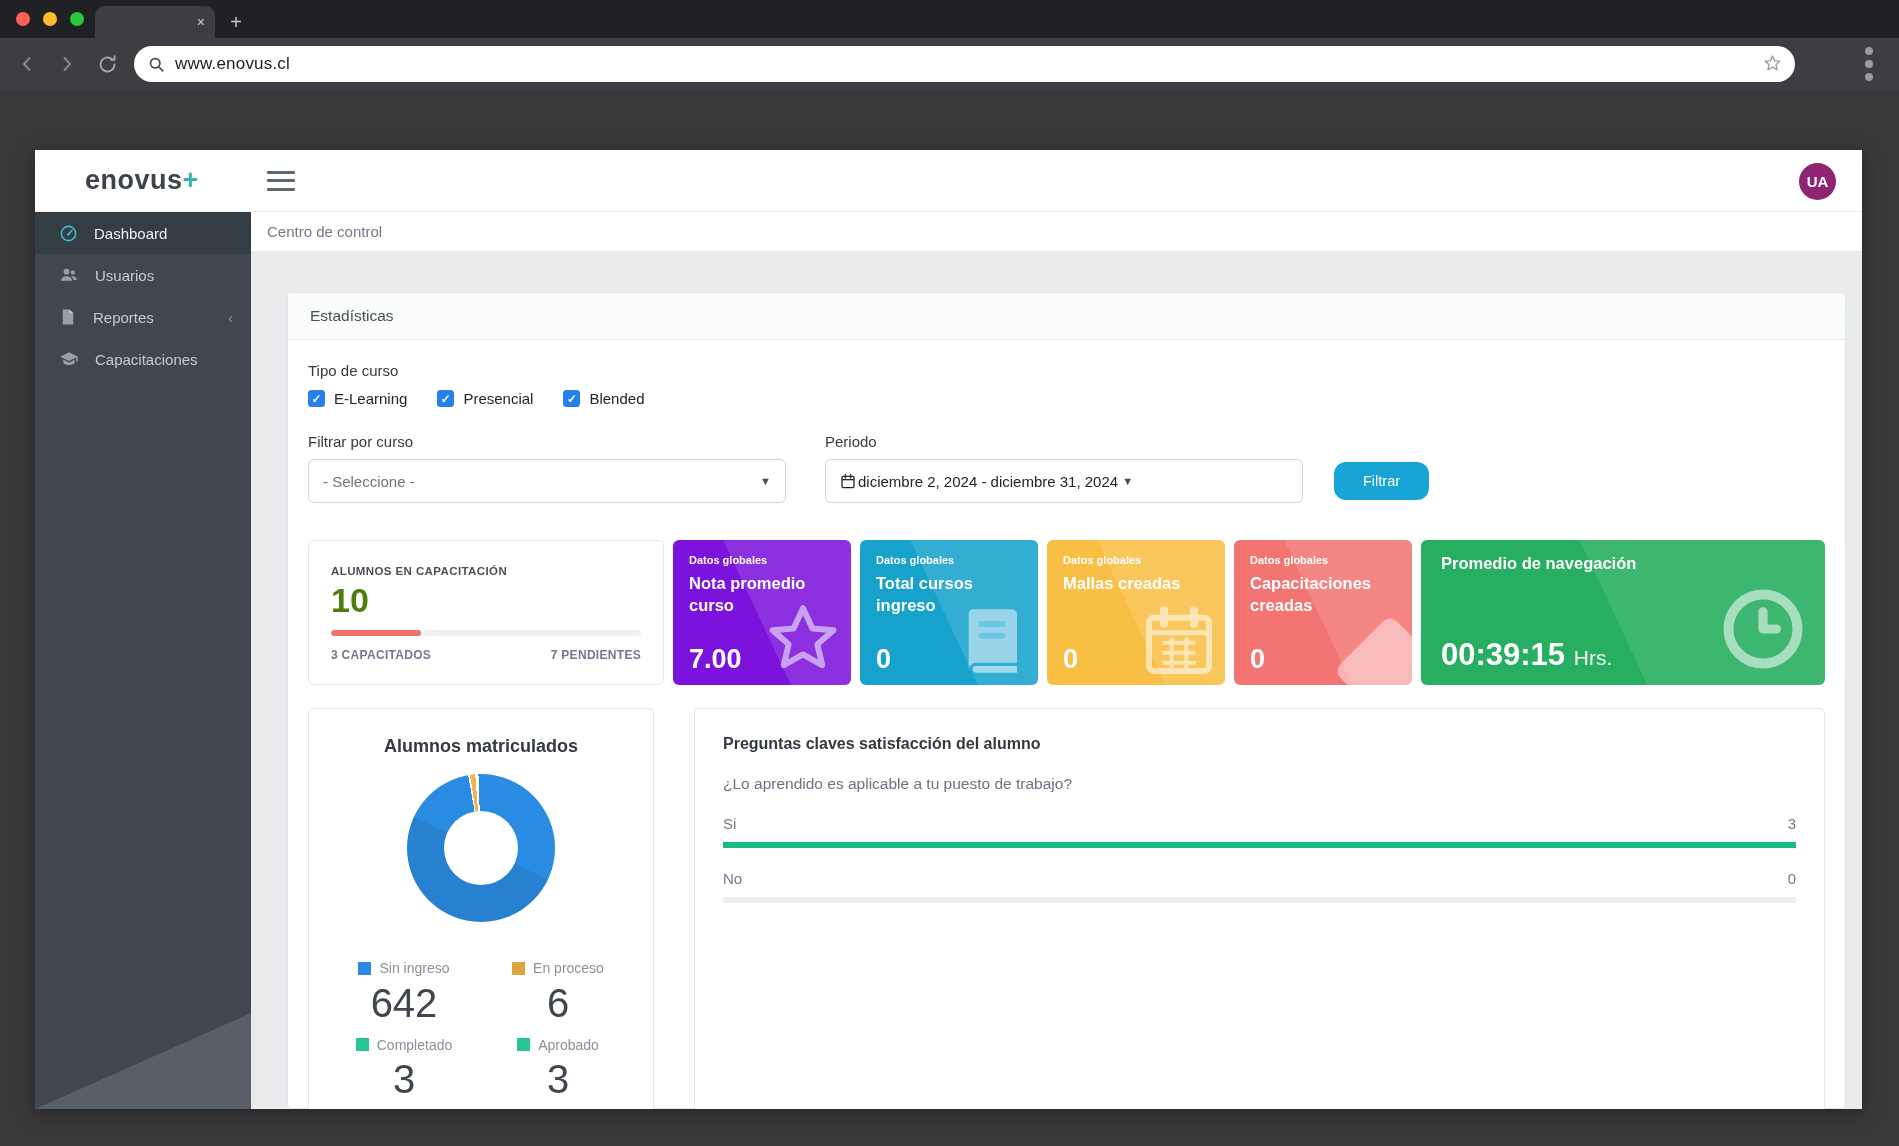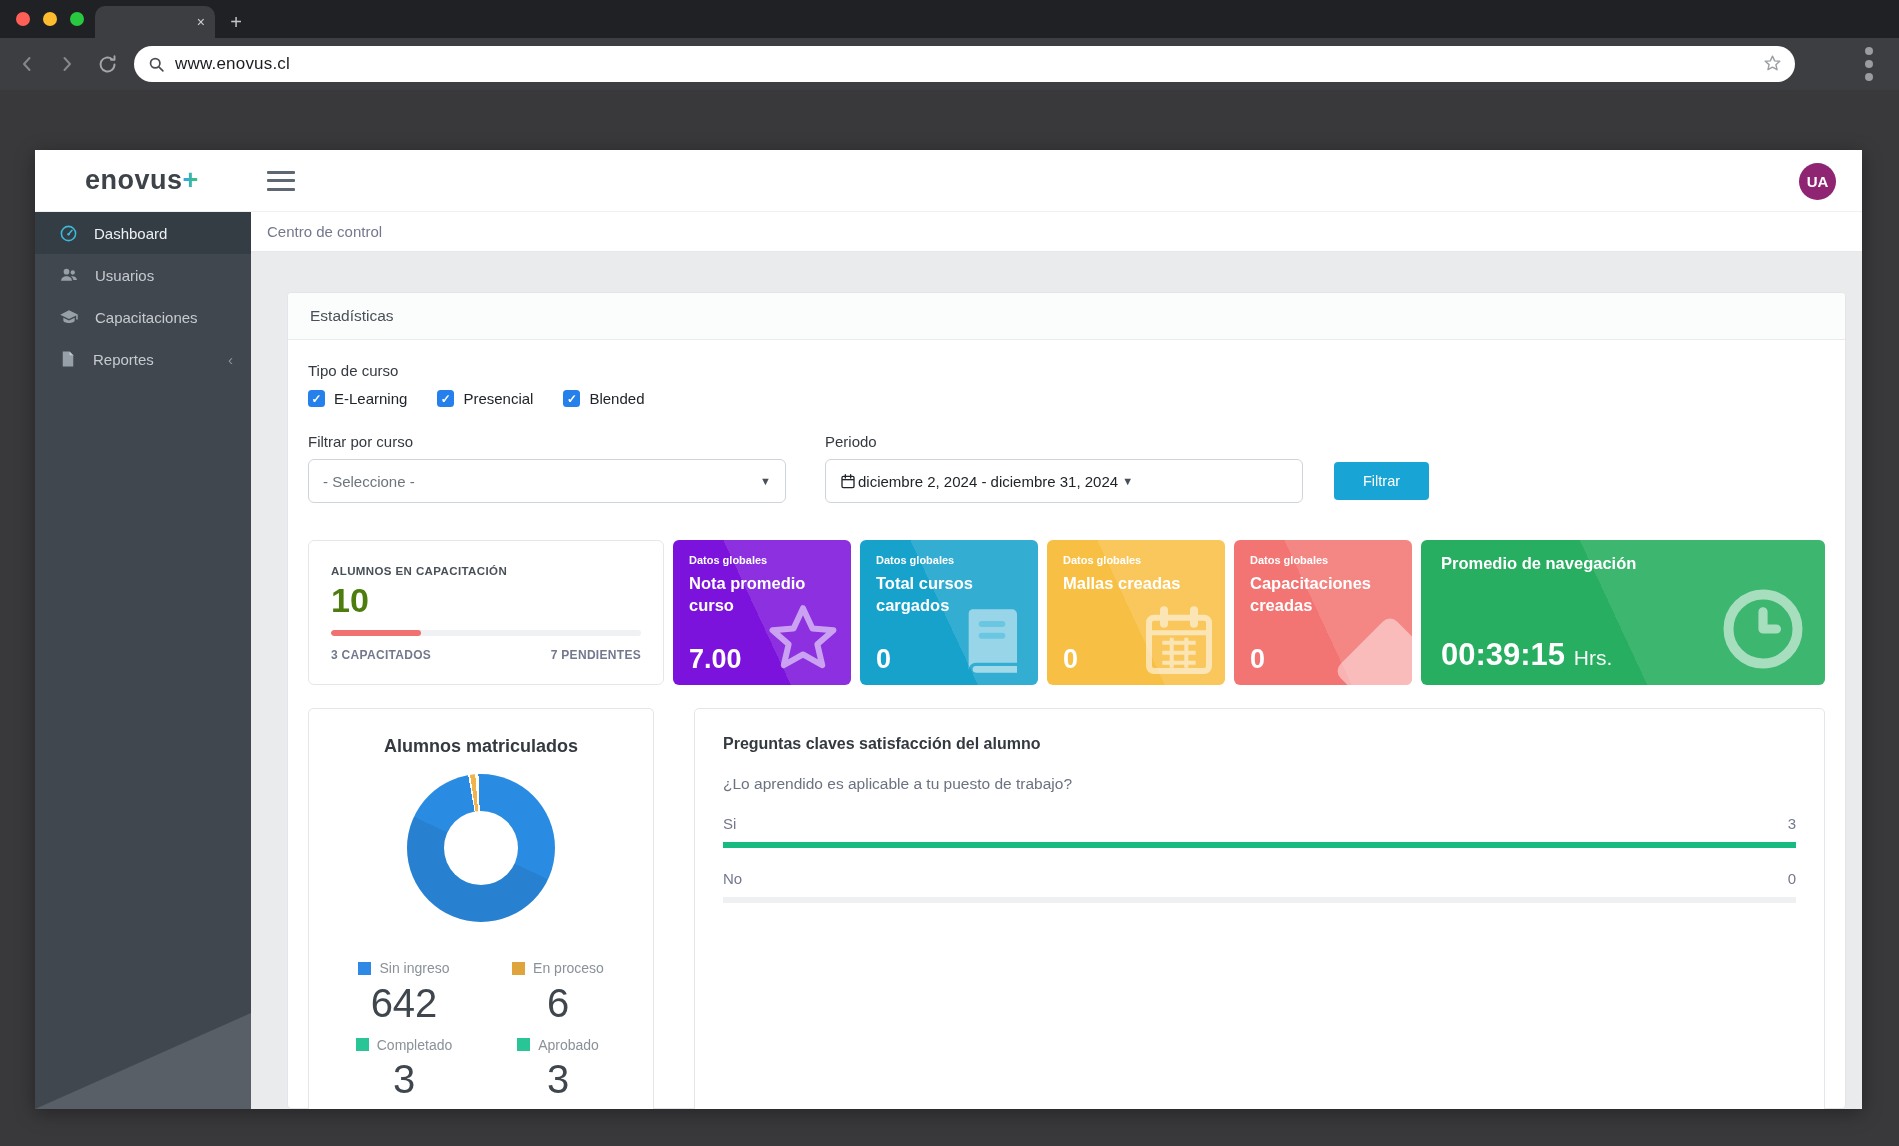--- a/index.html
+++ b/index.html
@@ -79,21 +79,21 @@
   .filter-row { display:flex; align-items:flex-end; }
   .fcol { width:478px; }
   .fcol + .fcol { margin-left:39px; }
   .select, .date-input { height:44px; border:1px solid #ced4da; border-radius:6px; background:#fff;
               display:flex; align-items:center; padding:0 14px; font-size:15px; }
   .select { color:#6c757d; justify-content:space-between; }
   .select .caret, .date-input .caret { color:#495057; font-size:11px; }
   .date-input { color:#212529; gap:2px; }
   .date-input .caret { margin-left:2px; }
   .filter-btn { margin-left:31px; width:95px; height:38px; margin-bottom:3px; background:#18a5d6; color:#fff;
-                border:none; border-radius:4px; font-size:14.5px; font-family:inherit; }
+                border:none; border-radius:12px; font-size:14.5px; font-family:inherit; }
 
   
   .stat-row { display:flex; gap:9px; margin-top:37px; height:145px; }
   .card-white { width:356px; flex:0 0 356px; background:#fff; border:1px solid #e3e7ea; border-radius:6px;
                 padding:24px 22px 0 22px; }
   .cw-title { font-size:11.5px; font-weight:700; letter-spacing:.4px; color:#495057; }
   .cw-value { font-size:34px; font-weight:700; color:#4d7c0f; margin-top:4px; }
   .cw-track { height:6px; background:#f0f1f2; border-radius:3px; margin-top:10px; overflow:hidden; }
   .cw-fill { height:100%; background:#f0716f; border-radius:3px; }
   .cw-foot { display:flex; justify-content:space-between; margin-top:12px; font-size:12px; font-weight:700;
@@ -219,33 +219,33 @@
         <div class="side-item">
           <svg width="20" height="20" viewBox="0 0 24 24" fill="#97a0a8">
               <circle cx="9" cy="8" r="3.4"></circle>
               <circle cx="16.5" cy="9" r="2.6"></circle>
               <path d="M2.5 19c0-3.3 2.9-5.4 6.5-5.4s6.5 2.1 6.5 5.4z"></path>
               <path d="M16 13.4c3 0 5.5 1.8 5.5 4.6h-4.2c-.3-1.9-1.3-3.4-2.8-4.3.5-.2 1-.3 1.5-.3z"></path>
             </svg>
           <span>Usuarios</span>
         </div>
         <div class="side-item">
-          <svg width="20" height="20" viewBox="0 0 24 24" fill="#97a0a8">
-              <path d="M12 4 1.5 9.2 12 14.4l8.6-4.3v5h1.9v-6z"></path>
-              <path d="M5.2 12.9v3.4c0 1.6 3 3 6.8 3s6.8-1.4 6.8-3v-3.4L12 16.3z"></path>
-            </svg>
-          <span>Capacitaciones</span>
-        </div>
-        <div class="side-item">
           <svg width="18" height="18" viewBox="0 0 24 24" fill="#97a0a8">
               <path d="M5 2h9l5 5v15H5z"></path>
               <path d="M14 2v5h5z" fill="#c3c9ce"></path>
             </svg>
           <span>Reportes</span>
           <span class="chev">‹</span>
+        </div>
+        <div class="side-item">
+          <svg width="20" height="20" viewBox="0 0 24 24" fill="#97a0a8">
+              <path d="M12 4 1.5 9.2 12 14.4l8.6-4.3v5h1.9v-6z"></path>
+              <path d="M5.2 12.9v3.4c0 1.6 3 3 6.8 3s6.8-1.4 6.8-3v-3.4L12 16.3z"></path>
+            </svg>
+          <span>Capacitaciones</span>
         </div>
         <div class="side-diag"></div>
       </aside>
 
       <div class="main">
         <div class="breadcrumb-bar">
           <span class="breadcrumb">Centro de control</span>
         </div>
 
         <div class="content">
@@ -309,21 +309,21 @@
                   <div class="cc-tag">Datos globales</div>
                   <div class="cc-title">Nota promedio curso</div>
                   <div class="cc-value">7.00</div>
                   <svg class="cc-icon" width="84" height="84" viewBox="0 0 24 24">
                       <path d="M12 3.2 14.7 9l6 .5-4.6 4 1.4 6L12 16.4 6.5 19.5l1.4-6-4.6-4 6-.5z" fill="none" stroke="#ffffff" stroke-width="1.7" stroke-linejoin="round"></path>
                     </svg>
                 </div>
 
                 <div class="card-color" style="background-color: rgb(23, 162, 204);">
                   <div class="cc-tag">Datos globales</div>
-                  <div class="cc-title">Total cursos cargados</div>
+                  <div class="cc-title">Total cursos ingreso</div>
                   <div class="cc-value">0</div>
                   <svg class="cc-icon" width="80" height="80" viewBox="0 0 24 24" fill="#ffffff">
                       <path d="M6 2.5h12a1.5 1.5 0 0 1 1.5 1.5v14.5H7.2A2.2 2.2 0 0 0 5 20.7V4A1.5 1.5 0 0 1 6 2.5z" opacity=".9"></path>
                       <path d="M7.2 19.5h12.3v2H7.2a1 1 0 0 1 0-2z"></path>
                       <rect x="8" y="6" width="8" height="1.8" rx=".9" fill="#9adcf0"></rect>
                       <rect x="8" y="9.5" width="8" height="1.8" rx=".9" fill="#9adcf0"></rect>
                     </svg>
                 </div>
 
                 <div class="card-color" style="background-color: rgb(248, 191, 69);">

